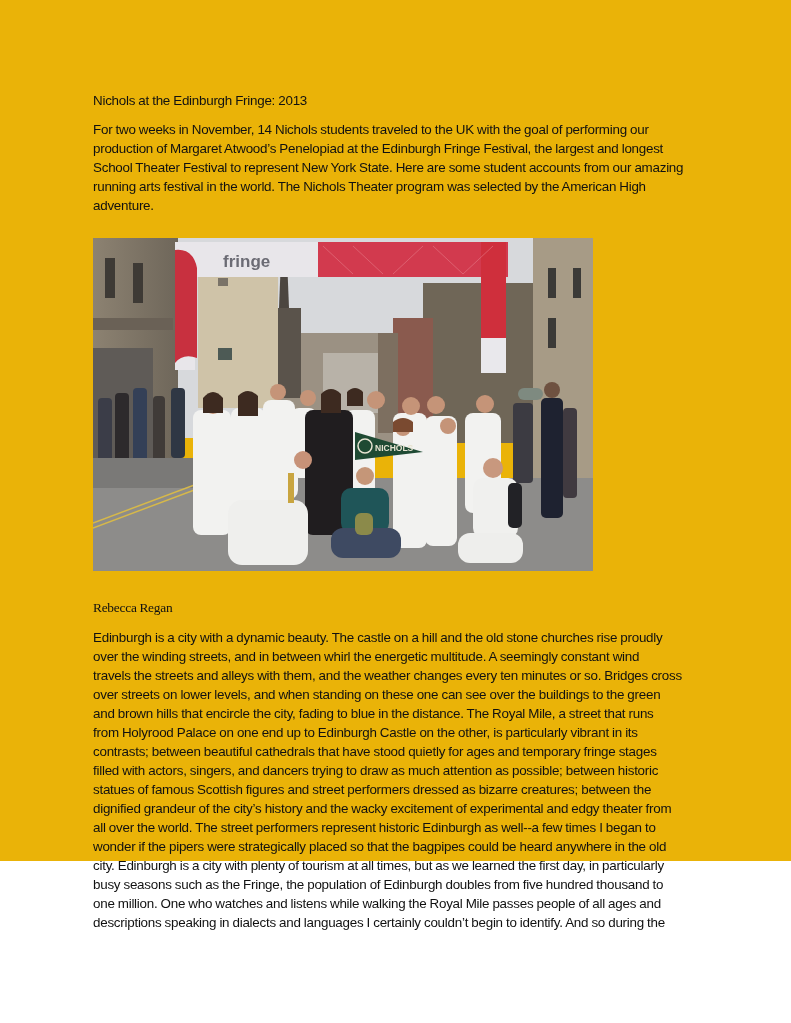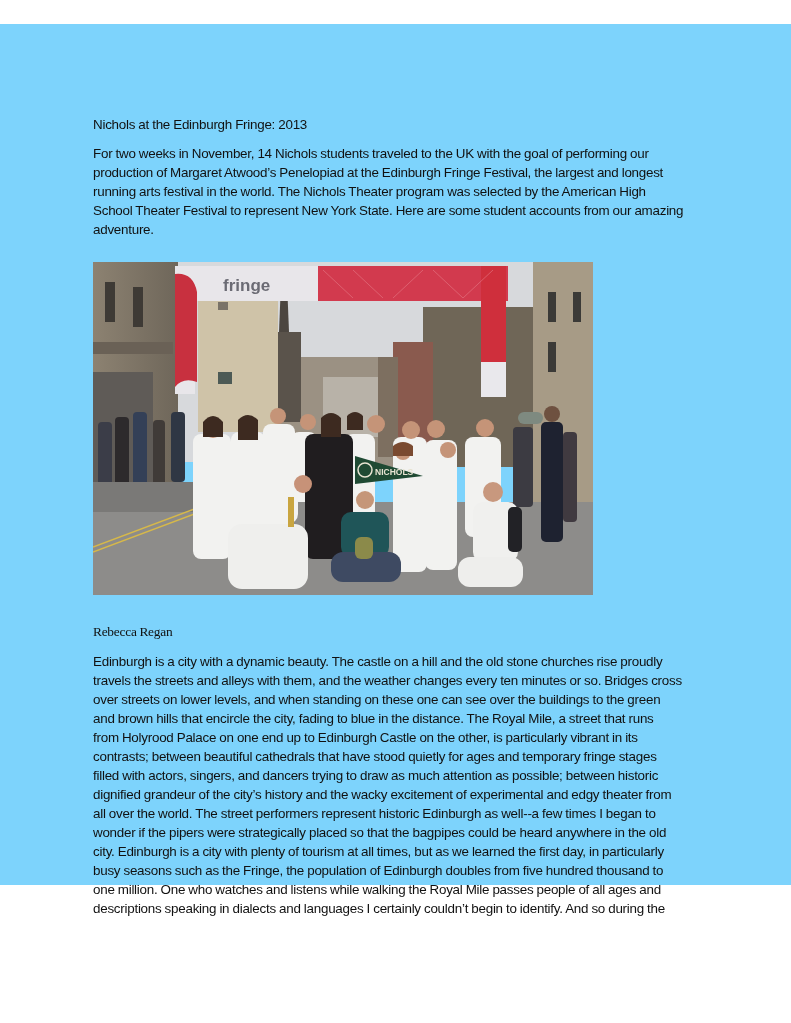--- a/index.html
+++ b/index.html
@@ -1,18 +1,18 @@
 <!DOCTYPE html>
 <html><head>
 <meta charset="utf-8">
 <style>
   html, body { margin: 0; padding: 0; background: #ffffff; }
   body { width: 791px; height: 1023px; position: relative; overflow: hidden;
          font-family: "Liberation Sans", sans-serif; color: #111111; }
-  .page { position: absolute; left: 0; top: 0; width: 791px; height: 861px; background: #7dd3fc; margin-top: 24px; }
+  .page { position: absolute; left: 0; top: 0; width: 791px; height: 861px; background: #eab308; }
   .text { position: absolute; left: 93px; width: 610px; font-size: 13.4px; line-height: 19px;
           letter-spacing: -0.25px; word-spacing: -0.3px; }
   #title { top: 91px; }
   #intro { top: 120px; }
   #author { top: 598px; font-family: Liberation Serif, serif; }
   #body { top: 628px; }
   .line { display: block; white-space: nowrap; }
 
   #photo { position: absolute; left: 93px; top: 238px; width: 500px; height: 333px; overflow: hidden; }
   #photo svg { display: block; }
@@ -20,22 +20,22 @@
 </head>
 <body>
 
 <div class="page">
 
   <div id="title" class="text">Nichols at the Edinburgh Fringe: 2013</div>
 
   <div id="intro" class="text">
     <span class="line">For two weeks in November, 14 Nichols students traveled to the UK with the goal of performing our</span>
     <span class="line">production of Margaret Atwood’s Penelopiad at the Edinburgh Fringe Festival, the largest and longest</span>
+    <span class="line">School Theater Festival to represent New York State. Here are some student accounts from our amazing</span>
     <span class="line">running arts festival in the world. The Nichols Theater program was selected by the American High</span>
-    <span class="line">School Theater Festival to represent New York State. Here are some student accounts from our amazing</span>
     <span class="line">adventure.</span>
   </div>
 
   <div id="photo" title="Group photo of Nichols students in white costumes under the red-and-white Fringe arch on the Royal Mile, Edinburgh">
     <svg width="500" height="333" viewBox="0 0 500 333" xmlns="http://www.w3.org/2000/svg">
 
       <rect x="0" y="0" width="500" height="200" fill="#d7d9dc"></rect>
 
       <rect x="180" y="95" width="200" height="110" fill="#9b9183"></rect>
       <rect x="230" y="115" width="60" height="60" fill="#b8b2a8"></rect>
@@ -168,26 +168,28 @@
             <stop offset="1" stop-color="#5e584e"></stop>
         </linearGradient>
       </defs>
     </svg>
   </div>
 
   <div id="author" class="text">Rebecca Regan</div>
 
   <div id="body" class="text">
     <span class="line">Edinburgh is a city with a dynamic beauty. The castle on a hill and the old stone churches rise proudly</span>
+    <span class="line">over the winding streets, and in between whirl the energetic multitude. A seemingly constant wind</span>
     <span class="line">travels the streets and alleys with them, and the weather changes every ten minutes or so. Bridges cross</span>
     <span class="line">over streets on lower levels, and when standing on these one can see over the buildings to the green</span>
     <span class="line">and brown hills that encircle the city, fading to blue in the distance. The Royal Mile, a street that runs</span>
     <span class="line">from Holyrood Palace on one end up to Edinburgh Castle on the other, is particularly vibrant in its</span>
     <span class="line">contrasts; between beautiful cathedrals that have stood quietly for ages and temporary fringe stages</span>
     <span class="line">filled with actors, singers, and dancers trying to draw as much attention as possible; between historic</span>
+    <span class="line">statues of famous Scottish figures and street performers dressed as bizarre creatures; between the</span>
     <span class="line">dignified grandeur of the city’s history and the wacky excitement of experimental and edgy theater from</span>
     <span class="line">all over the world. The street performers represent historic Edinburgh as well--a few times I began to</span>
     <span class="line">wonder if the pipers were strategically placed so that the bagpipes could be heard anywhere in the old</span>
     <span class="line">city. Edinburgh is a city with plenty of tourism at all times, but as we learned the first day, in particularly</span>
     <span class="line">busy seasons such as the Fringe, the population of Edinburgh doubles from five hundred thousand to</span>
     <span class="line">one million. One who watches and listens while walking the Royal Mile passes people of all ages and</span>
     <span class="line">descriptions speaking in dialects and languages I certainly couldn’t begin to identify. And so during the</span>
   </div>
 
 </div>

